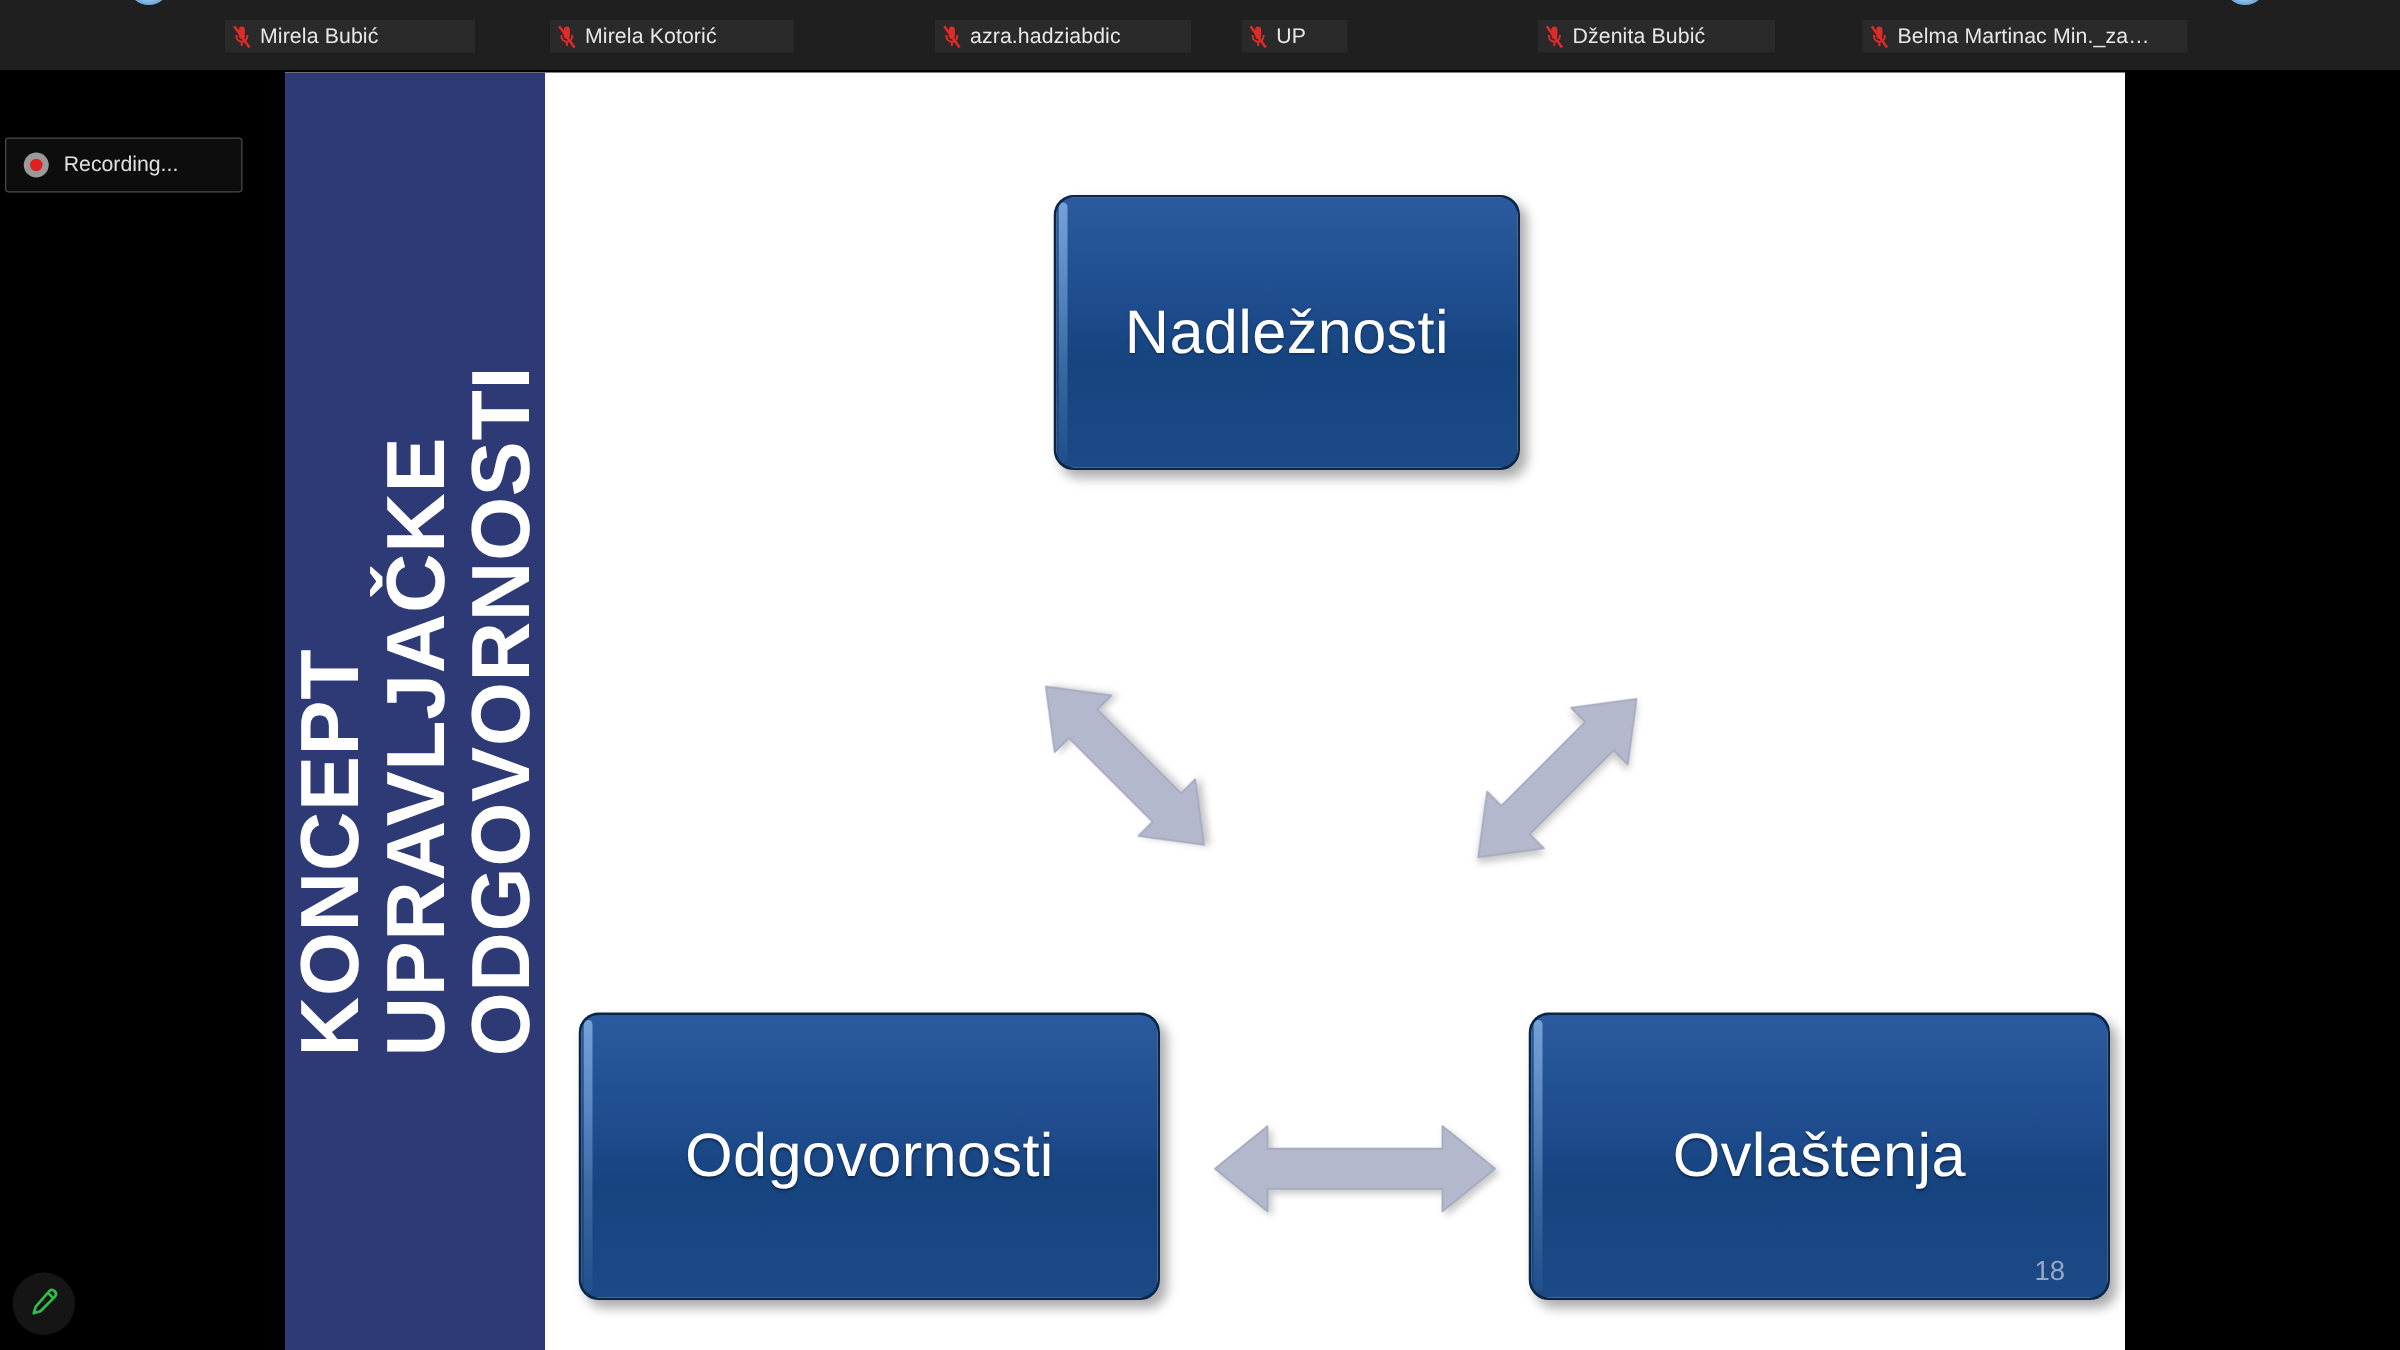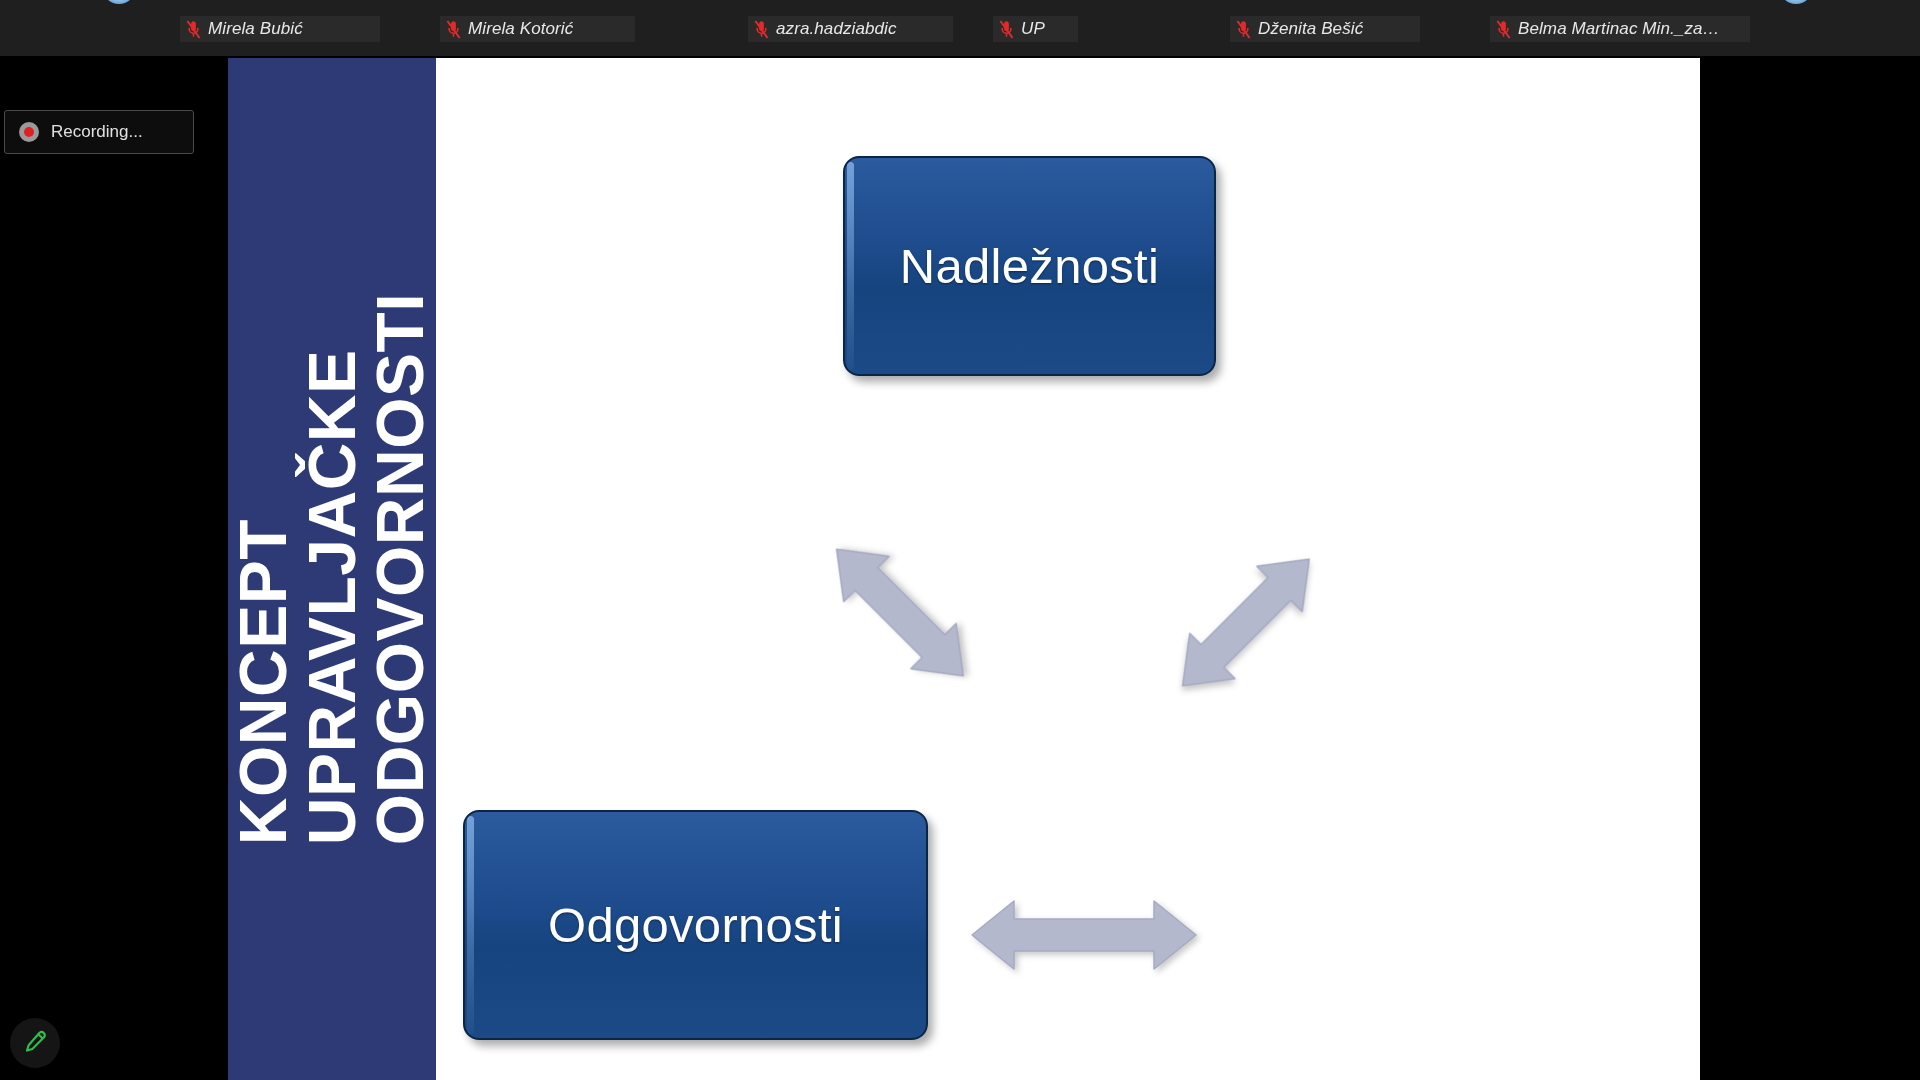--- a/index.html
+++ b/index.html
@@ -43,21 +43,20 @@
     white-space: nowrap;
   }
 
   .participant .pname {
     color: #e8e8e8;
     font-size: 17px;
     letter-spacing: 0.1px;
     overflow: hidden;
     text-overflow: ellipsis;
     white-space: nowrap;
-    font-style: italic;
   }
 
   .mic-muted-icon {
     position: relative;
     width: 15px;
     height: 19px;
     flex: 0 0 auto;
   }
   .mic-muted-icon svg { display: block; }
 
@@ -277,21 +276,21 @@
 
     <div class="participant" style="left:1230px;width:190px">
       <span class="mic-muted-icon">
         <svg width="15" height="19" viewBox="0 0 15 19">
             <path d="M7.5 1.2c1.4 0 2.4 1.0 2.4 2.4v5.2c0 1.4-1.0 2.4-2.4 2.4S5.1 10.2 5.1 8.8V3.6c0-1.4 1.0-2.4 2.4-2.4z" fill="#e02b2b"></path>
             <path d="M3.2 8.0v1.0c0 2.4 1.9 4.3 4.3 4.3s4.3-1.9 4.3-4.3V8.0" stroke="#e02b2b" stroke-width="1.6" fill="none"></path>
             <path d="M7.5 13.3v3.4" stroke="#e02b2b" stroke-width="1.6"></path>
             <path d="M1.4 1.0 L13.6 18.0" stroke="#e02b2b" stroke-width="2.0"></path>
           </svg>
       </span>
-      <span class="pname">Dženita Bešić</span>
+      <span class="pname">Dženita Bubić</span>
     </div>
 
     <div class="participant" style="left:1490px;width:262px">
       <span class="mic-muted-icon">
         <svg width="15" height="19" viewBox="0 0 15 19">
             <path d="M7.5 1.2c1.4 0 2.4 1.0 2.4 2.4v5.2c0 1.4-1.0 2.4-2.4 2.4S5.1 10.2 5.1 8.8V3.6c0-1.4 1.0-2.4 2.4-2.4z" fill="#e02b2b"></path>
             <path d="M3.2 8.0v1.0c0 2.4 1.9 4.3 4.3 4.3s4.3-1.9 4.3-4.3V8.0" stroke="#e02b2b" stroke-width="1.6" fill="none"></path>
             <path d="M7.5 13.3v3.4" stroke="#e02b2b" stroke-width="1.6"></path>
             <path d="M1.4 1.0 L13.6 18.0" stroke="#e02b2b" stroke-width="2.0"></path>
           </svg>
@@ -325,20 +324,24 @@
     </div>
 
     <div class="node" id="node-top">
       <span class="node-label">Nadležnosti</span>
     </div>
 
     <div class="node" id="node-left">
       <span class="node-label">Odgovornosti</span>
     </div>
 
+    <div class="node" id="node-right">
+      <span class="node-label">Ovlaštenja</span>
+      <span class="slide-number">18</span>
+    </div>
 
     <div class="arrow" id="arrow-left-diag">
       <svg width="170" height="215" viewBox="0 0 170 215">
         <g transform="rotate(-45 85 107.5)">
           <path d="M60 60 L92 18 L124 60 L108 60 L108 155 L124 155 L92 197 L60 155 L76 155 L76 60 Z" fill="#b4b8cd" stroke="#a6aac2" stroke-width="1.5" stroke-linejoin="round" style="filter: drop-shadow(3px 3px 3px rgba(0,0,0,0.22));"></path>
         </g>
       </svg>
     </div>
 
     <div class="arrow" id="arrow-right-diag">

